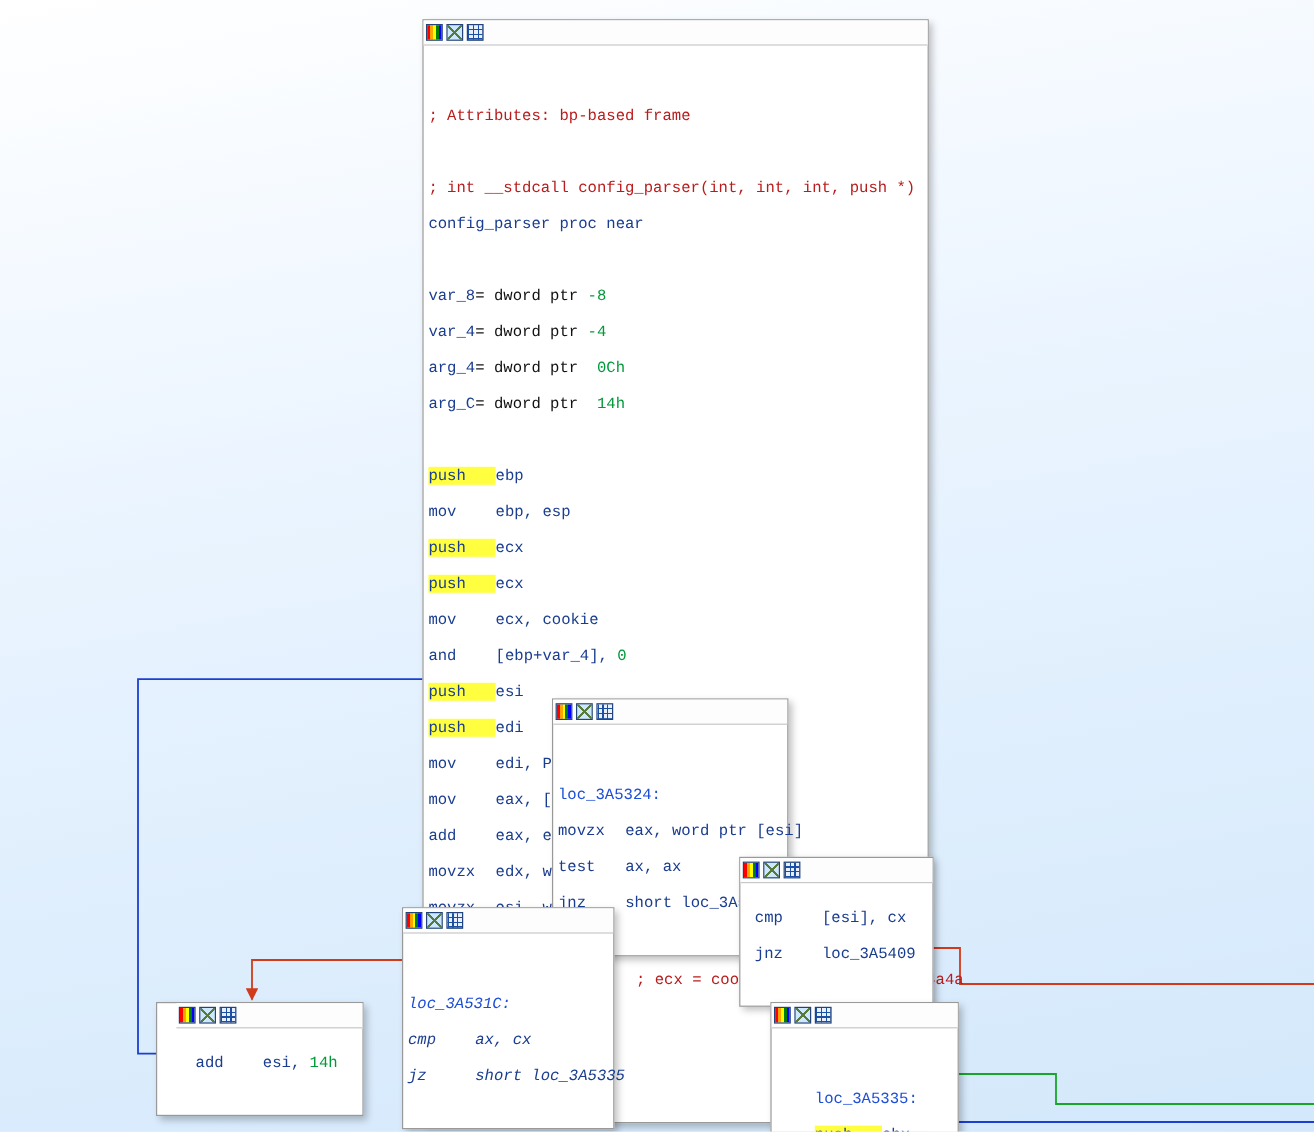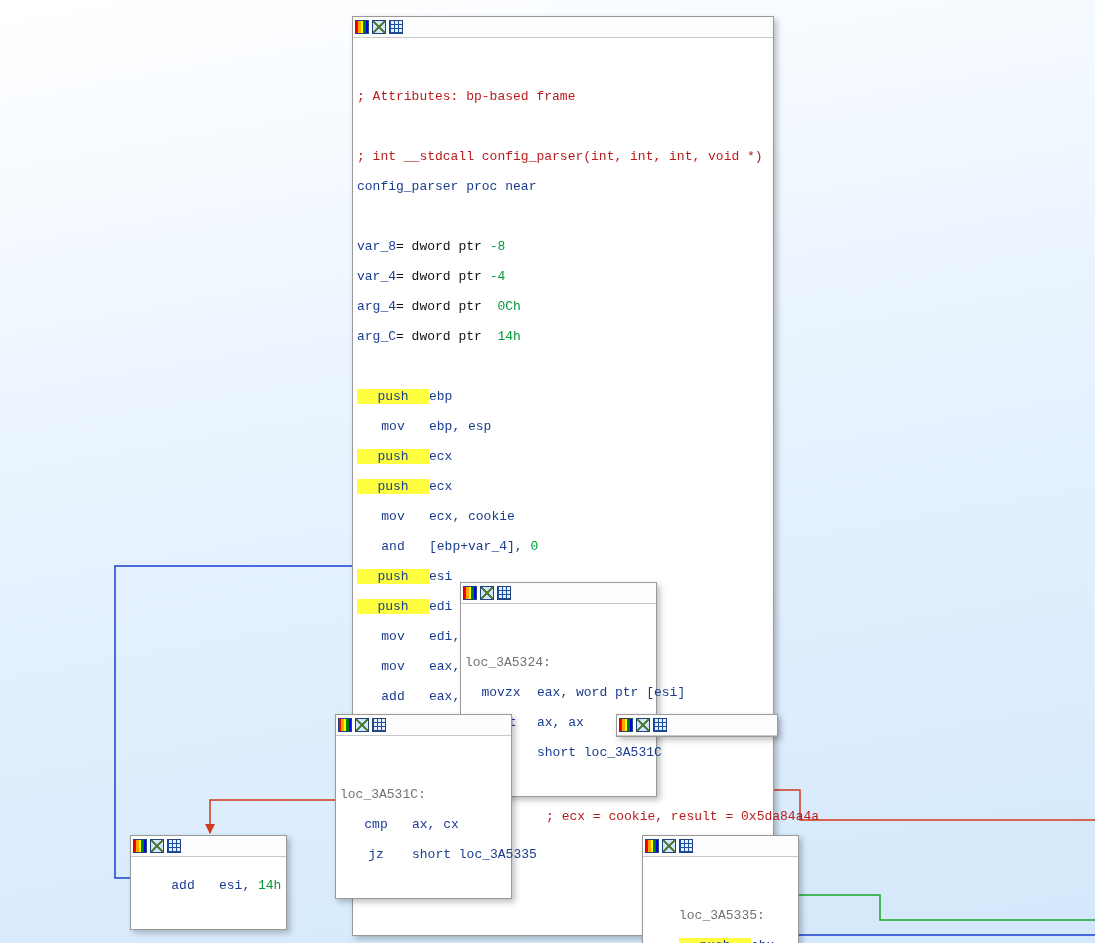--- a/index.html
+++ b/index.html
@@ -57,26 +57,26 @@
       repeating-linear-gradient(90deg, #1a4fa3 0 1px, transparent 1px 4px),
       #e8f0ff;
   }
   .body {
     padding: 6px 4px 6px 4px;
     white-space: pre;
     line-height: 15px;
     color: #111;
   }
   .line { display: block; }
-  .op { display: inline-block; width: 72px; text-align: center; }
+  .op { display: inline-block; width: 56px; }
   .op-hl { background: #ffff40; }
   .navy { color: #1a3d8f; }
   .green { color: #009a3a; }
   .gray { color: #b91c1c; }
-  .lbl { color: #737373; }
+  .lbl { color: #1d4ed8; }
 </style>
 </head>
 <body>
 
 <svg class="edges">
   <defs>
     <marker id="ah-blue" viewBox="0 0 10 10" refX="9" refY="5" markerWidth="7" markerHeight="7" orient="auto">
       <path d="M0,0 L10,5 L0,10 z" fill="#1a3fd1"></path>
     </marker>
     <marker id="ah-green" viewBox="0 0 10 10" refX="9" refY="5" markerWidth="7" markerHeight="7" orient="auto">
@@ -114,21 +114,21 @@
 <div class="node" style="left:352px; top:16px; width:420px;">
   <div class="titlebar">
     <span class="ic ic-rainbow"></span>
     <span class="ic ic-mountain"></span>
     <span class="ic ic-graph"></span>
   </div>
   <div class="body">
 <span class="line gray"> </span>
 <span class="line gray">; Attributes: bp-based frame</span>
 <span class="line"> </span>
-<span class="line gray">; int __stdcall config_parser(int, int, int, void *)</span>
+<span class="line gray">; int __stdcall config_parser(int, int, int, push *)</span>
 <span class="line"><span class="navy">config_parser </span><span class="navy">proc near</span></span>
 <span class="line"> </span>
 <span class="line"><span class="navy">var_8</span><span>= dword ptr </span><span class="green">-8</span></span>
 <span class="line"><span class="navy">var_4</span><span>= dword ptr </span><span class="green">-4</span></span>
 <span class="line"><span class="navy">arg_4</span><span>= dword ptr  </span><span class="green">0Ch</span></span>
 <span class="line"><span class="navy">arg_C</span><span>= dword ptr  </span><span class="green">14h</span></span>
 <span class="line"> </span>
 <span class="line"><span class="op navy op-hl">push</span><span class="navy">ebp</span></span>
 <span class="line"><span class="op navy">mov</span><span class="navy">ebp, esp</span></span>
 <span class="line"><span class="op navy op-hl">push</span><span class="navy">ecx</span></span>
@@ -159,43 +159,47 @@
   </div>
   <div class="body">
 <span class="line"> </span>
 <span class="line lbl">loc_3A5324:</span>
 <span class="line"><span class="op navy">movzx</span><span class="navy">eax, word ptr [esi]</span></span>
 <span class="line"><span class="op navy">test</span><span class="navy">ax, ax</span></span>
 <span class="line"><span class="op navy">jnz</span><span class="navy">short loc_3A531C</span></span>
   </div>
 </div>
 
-<div class="node" style="left:335px; top:714px; width:175px;">
+<div class="node" style="left:335px; top:756px; width:175px;font-style:italic;">
   <div class="titlebar">
     <span class="ic ic-rainbow"></span>
     <span class="ic ic-mountain"></span>
     <span class="ic ic-graph"></span>
   </div>
   <div class="body">
 <span class="line"> </span>
 <span class="line lbl">loc_3A531C:</span>
 <span class="line"><span class="op navy">cmp</span><span class="navy">ax, cx</span></span>
 <span class="line"><span class="op navy">jz</span><span class="navy">short loc_3A5335</span></span>
   </div>
 </div>
 
 <div class="node" style="left:616px; top:714px; width:160px;">
   <div class="titlebar">
     <span class="ic ic-rainbow"></span>
     <span class="ic ic-mountain"></span>
     <span class="ic ic-graph"></span>
   </div>
-</div>
-
-<div class="node" style="left:130px; top:835px; width:155px;">
+  <div class="body" style="padding-left:12px;">
+<span class="line"><span class="op navy">cmp</span><span class="navy">[esi], cx</span></span>
+<span class="line"><span class="op navy">jnz</span><span class="navy">loc_3A5409</span></span>
+  </div>
+</div>
+
+<div class="node" style="left:130px; top:835px; width:155px;padding-left:16px;">
   <div class="titlebar">
     <span class="ic ic-rainbow"></span>
     <span class="ic ic-mountain"></span>
     <span class="ic ic-graph"></span>
   </div>
   <div class="body" style="padding-left:16px;">
 <span class="line"><span class="op navy">add</span><span class="navy">esi, </span><span class="green">14h</span></span>
   </div>
 </div>
 

